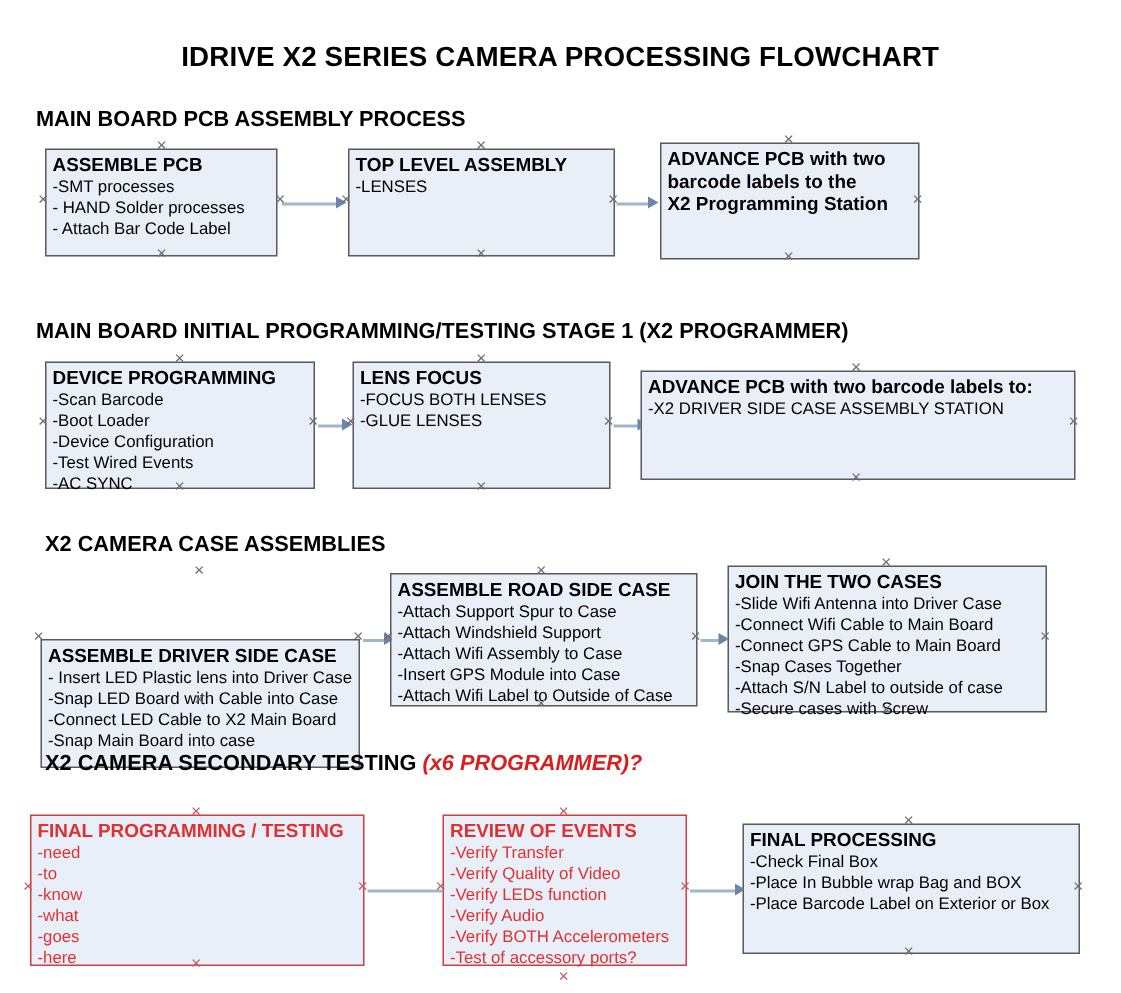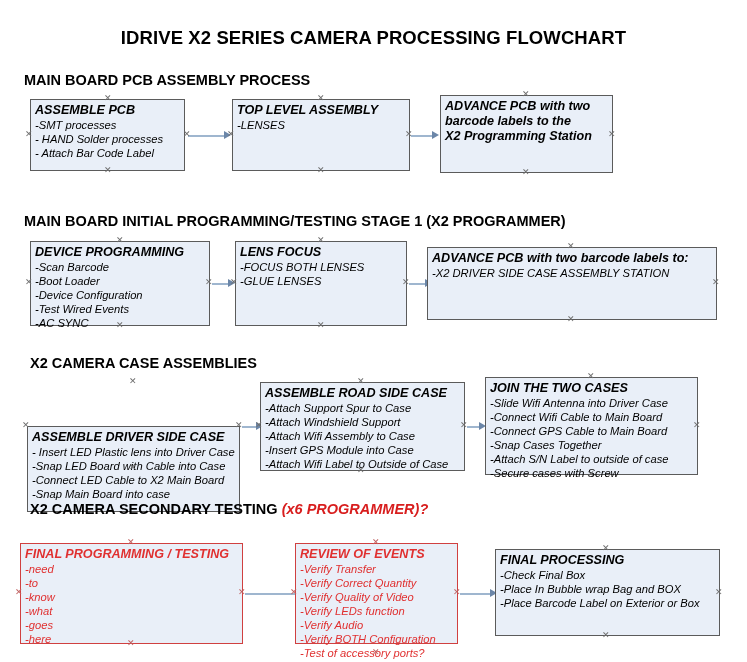--- a/index.html
+++ b/index.html
@@ -20,21 +20,20 @@
     position:absolute;font-size:14.5px;font-weight:bold;color:#000;
     white-space:nowrap;
   }
   .section-head .accent{color:#d81e1e;font-style:italic;}
 
   
   .box{
     position:absolute;box-sizing:border-box;
     background:#e9eff8;border:1.3px solid #5b5b5b;
     overflow:visible;
-    font-style:italic;
   }
   .box.red{border-color:#d04040;}
   .box .btitle{
     font-size:12.6px;font-weight:bold;color:#000;line-height:1.18;
     white-space:nowrap;
   }
   .box .bline{
     font-size:11.2px;color:#000;line-height:1.255;white-space:nowrap;
   }
   .box.red .btitle{color:#e03030;}
@@ -227,25 +226,24 @@
   <div class="hx red" style="left:127px;top:627px;">✕</div>
   <div class="hx red" style="left:15px;top:576px;">✕</div>
   <div class="hx red" style="left:238px;top:576px;">✕</div>
 
   <div class="conn" style="left:245px;top:581px;width:50px;"></div>
 
   <div class="box red" style="left:295px;top:531px;width:163px;height:101px;">
     <div class="inner">
       <div class="btitle">REVIEW OF EVENTS</div>
       <div class="bline">-Verify Transfer</div>
-      <div class="bline">-Verify Correct Quantity</div>
       <div class="bline">-Verify Quality of Video</div>
       <div class="bline">-Verify LEDs function</div>
       <div class="bline">-Verify Audio</div>
-      <div class="bline">-Verify BOTH Configuration</div>
+      <div class="bline">-Verify BOTH Accelerometers</div>
       <div class="bline">-Test of accessory ports?</div>
     </div>
   </div>
   <div class="hx red" style="left:372px;top:526px;">✕</div>
   <div class="hx red" style="left:372px;top:636px;">✕</div>
   <div class="hx red" style="left:290px;top:576px;">✕</div>
   <div class="hx red" style="left:453px;top:576px;">✕</div>
 
   <div class="conn" style="left:460px;top:581px;width:32px;"></div>
   <div class="arrowhead" style="left:490px;top:577px;"></div>

